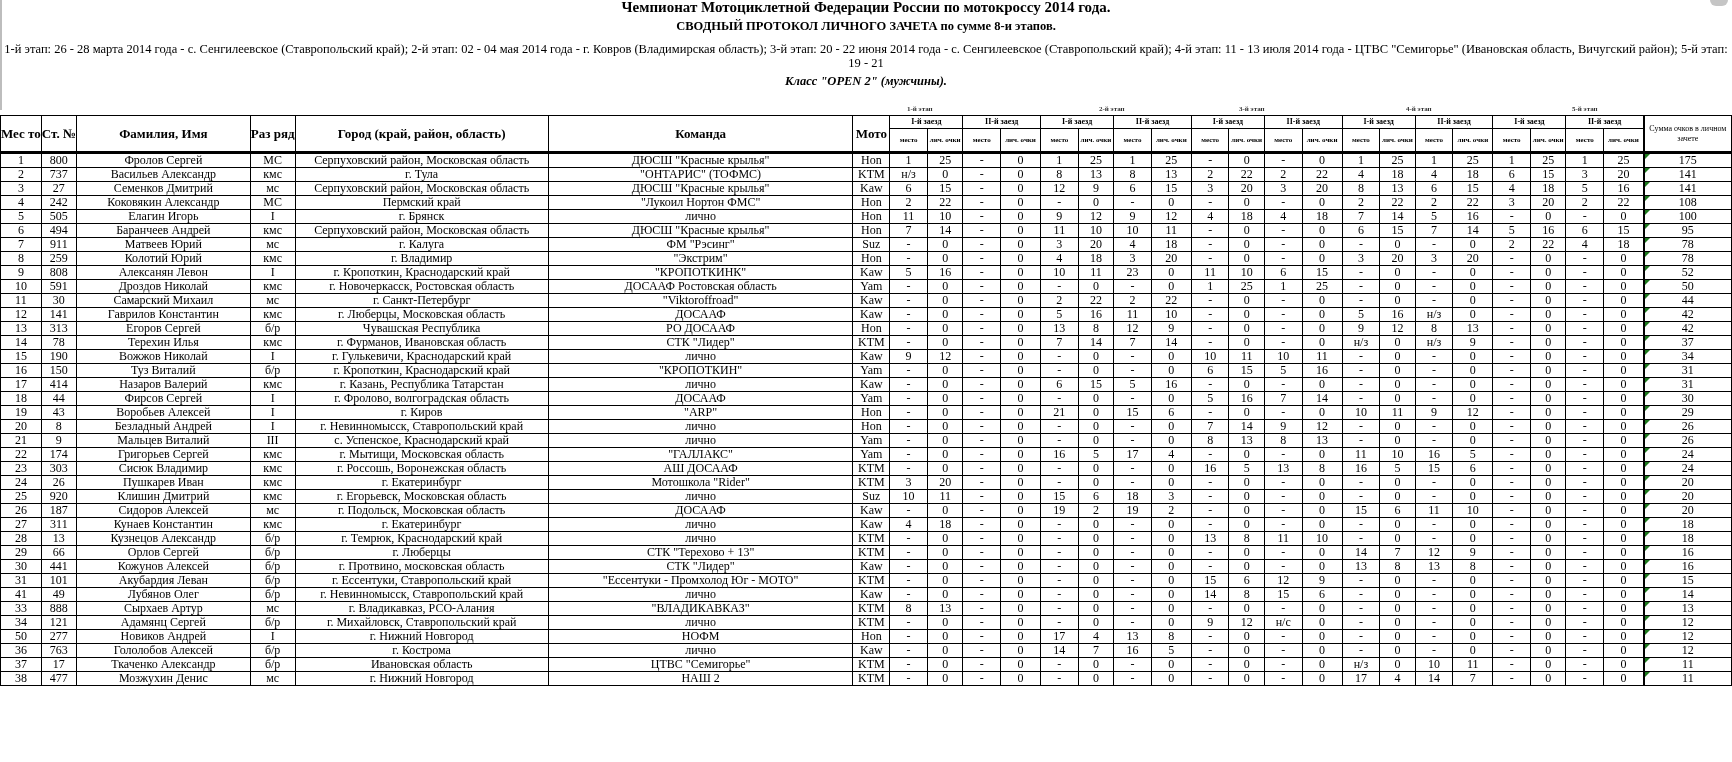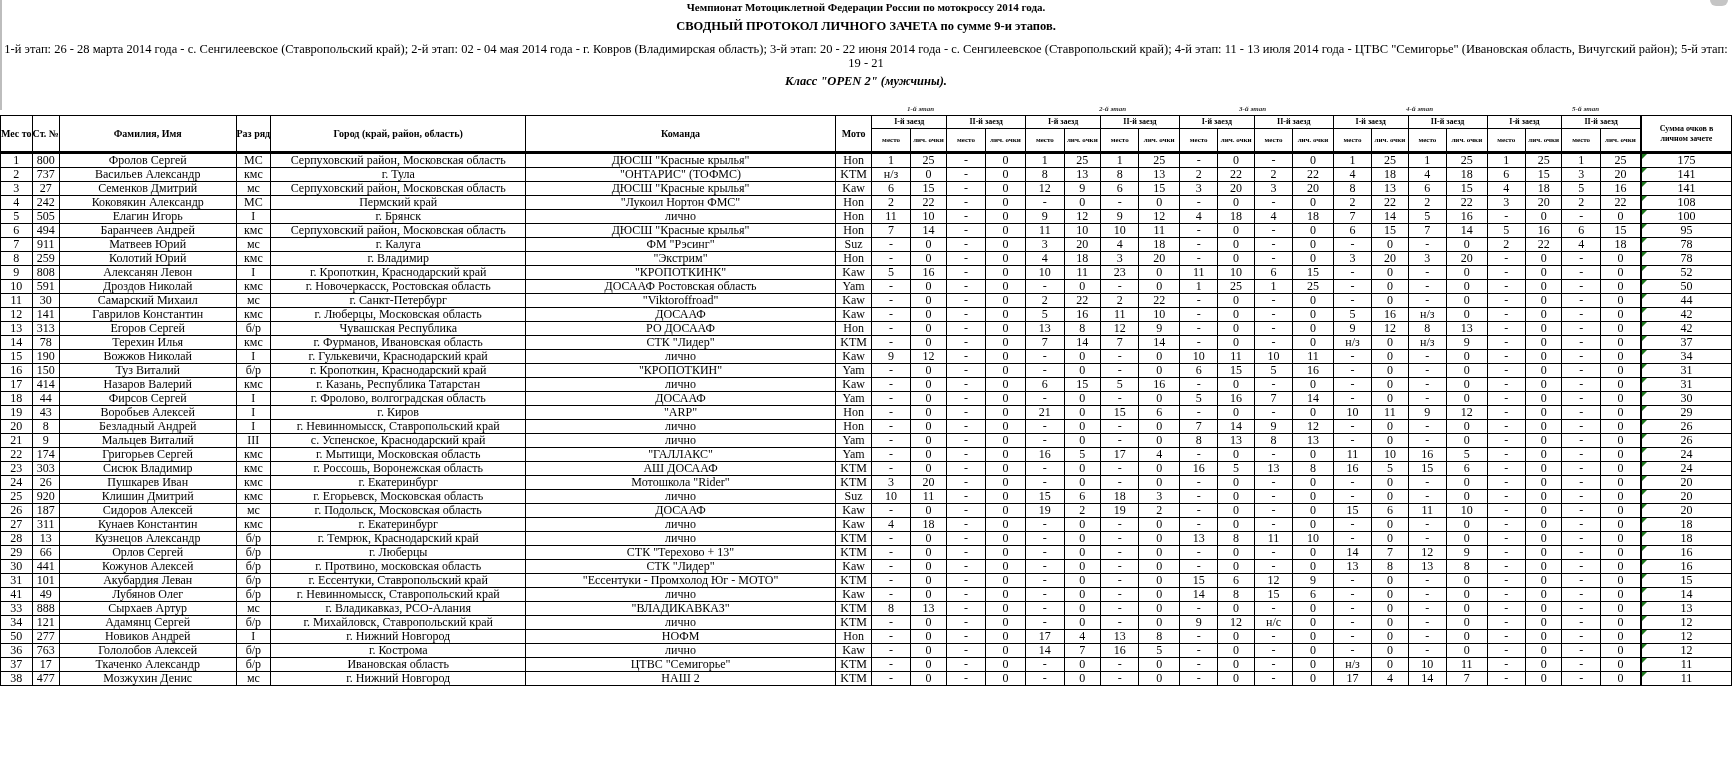--- a/index.html
+++ b/index.html
@@ -2,56 +2,56 @@
 <html><head>
 <meta charset="utf-8">
 <style>
   html, body { margin: 0; padding: 0; background: #ffffff; }
   body { width: 1732px; height: 762px; overflow: hidden; position: relative;
          font-family: "Liberation Serif", "DejaVu Serif", serif; color: #000; }
   .left-edge { position: absolute; left: 0; top: 0; width: 2px; height: 110px; background: #bdbdbd; }
   .corner-blob { position: absolute; right: 4px; top: 0; width: 18px; height: 6px;
                  background: #9e9e9e; border-radius: 0 0 9px 9px; opacity: .6; }
   .hdr { position: absolute; left: 0; width: 1732px; text-align: center; white-space: nowrap; }
-  .t1 { top: 0px; font-size: 11px; font-weight: bold; line-height: 14px; }
+  .t1 { top: 0px; font-size: 15px; font-weight: bold; line-height: 14px; }
   .t2 { top: 19px; font-size: 12.5px; font-weight: bold; line-height: 14px; }
   .t3 { top: 42px; font-size: 12.5px; line-height: 14px; white-space: normal; }
   .t3 .l1 { display:block; }
   .t3 .l2 { display:block; margin-top: 2px; }
   .t4 { top: 74px; font-size: 12.5px; font-weight: bold; font-style: italic; line-height: 14px; }
   .stage-labels { position: absolute; top: 105px; left: 0; width: 1732px; height: 12px; }
-  .stage-labels span { position: absolute; font-size: 7px; font-style: italic; font-weight: bold; color:#333; }
+  .stage-labels span { position: absolute; font-size: 7px; font-weight: bold; color:#333; }
 
   table.res { position: absolute; left: 0; top: 115px; border-collapse: collapse; table-layout: fixed; }
   table.res td, table.res th { border: 1px solid #000; padding: 0; text-align: center;
         font-weight: normal; font-size: 12px; line-height: 13px; height: 13px; white-space: nowrap; overflow: hidden; }
   table.res thead th { font-weight: bold; font-size: 9px; line-height: 10px; }
   table.res thead tr.h1 th { height: 12px; }
   table.res thead tr.h2 th { height: 22px; font-size: 7px; font-weight: bold; }
-  table.res thead th.big { font-size: 10px; }
+  table.res thead th.big { font-size: 13px; }
   table.res thead tr.h1 th.sub { font-size: 8px; }
   table.res thead { border-bottom: 3px solid #000; }
   table.res thead tr.h2 th, table.res thead th.big { border-bottom: 3px solid #000; }
   td.name, td.city { text-align: left; padding-left: 3px; }
   td.rank { font-size: 9px; }
   td.rank.big { font-size: 12px; }
   td.total { position: relative; margin-left: 31px; }
   td.total::before { content: ""; position: absolute; left: 0; top: 0; width: 0; height: 0;
         border-top: 5px solid #1e7a1e; border-right: 5px solid transparent; }
   td.small { font-size: 9px; margin-left: 12px; }
   .thick-l { border-left: 2px solid #000 !important; }
 </style>
 </head>
 <body>
 
 <div class="left-edge"></div>
 <div class="corner-blob"></div>
 
 <div class="hdr t1">Чемпионат Мотоциклетной Федерации России по мотокроссу 2014 года.</div>
-<div class="hdr t2">СВОДНЫЙ ПРОТОКОЛ  ЛИЧНОГО  ЗАЧЕТА по сумме 9-и этапов.</div>
+<div class="hdr t2">СВОДНЫЙ ПРОТОКОЛ  ЛИЧНОГО  ЗАЧЕТА по сумме 8-и этапов.</div>
 <div class="hdr t3">
   <span class="l1">1-й этап: 26 - 28 марта 2014 года - с. Сенгилеевское (Ставропольский край); 2-й этап: 02 - 04 мая 2014 года - г. Ковров (Владимирская область); 3-й этап: 20 - 22 июня 2014 года - с. Сенгилеевское (Ставропольский край); 4-й этап: 11 - 13 июля 2014 года - ЦТВС "Семигорье" (Ивановская область, Вичугский район); 5-й этап: 19 - 21</span>
 </div>
 <div class="hdr t4">Класс "OPEN 2" (мужчины).</div>
 
 <div class="stage-labels">
   <span style="left:907px">1-й этап</span>
   <span style="left:1099px">2-й этап</span>
   <span style="left:1239px">3-й этап</span>
   <span style="left:1406px">4-й этап</span>
@@ -101,21 +101,21 @@
       <th colspan="2" class="sub">I-й заезд</th>
       <th colspan="2" class="sub">II-й заезд</th>
       <th colspan="2" class="sub">I-й заезд</th>
       <th colspan="2" class="sub">II-й заезд</th>
       <th colspan="2" class="sub">I-й заезд</th>
       <th colspan="2" class="sub">II-й заезд</th>
       <th colspan="2" class="sub">I-й заезд</th>
       <th colspan="2" class="sub">II-й заезд</th>
       <th colspan="2" class="sub">I-й заезд</th>
       <th colspan="2" class="sub">II-й заезд</th>
-      <th rowspan="2" class="thick-l" style="font-size:8px;font-weight:bold;white-space:normal;padding:0 4px">Сумма очков в личном зачете</th>
+      <th rowspan="2" class="thick-l" style="font-size:8px;font-weight:normal;white-space:normal;padding:0 4px">Сумма очков в личном зачете</th>
     </tr>
     <tr class="h2" id="subhead">
         <th>место</th>
         <th style="white-space: normal;">лич. очки</th>
         <th>место</th>
         <th style="white-space: nowrap;">лич. очки</th>
         <th>место</th>
         <th style="white-space: normal;">лич. очки</th>
         <th>место</th>
         <th style="white-space: nowrap;">лич. очки</th>

